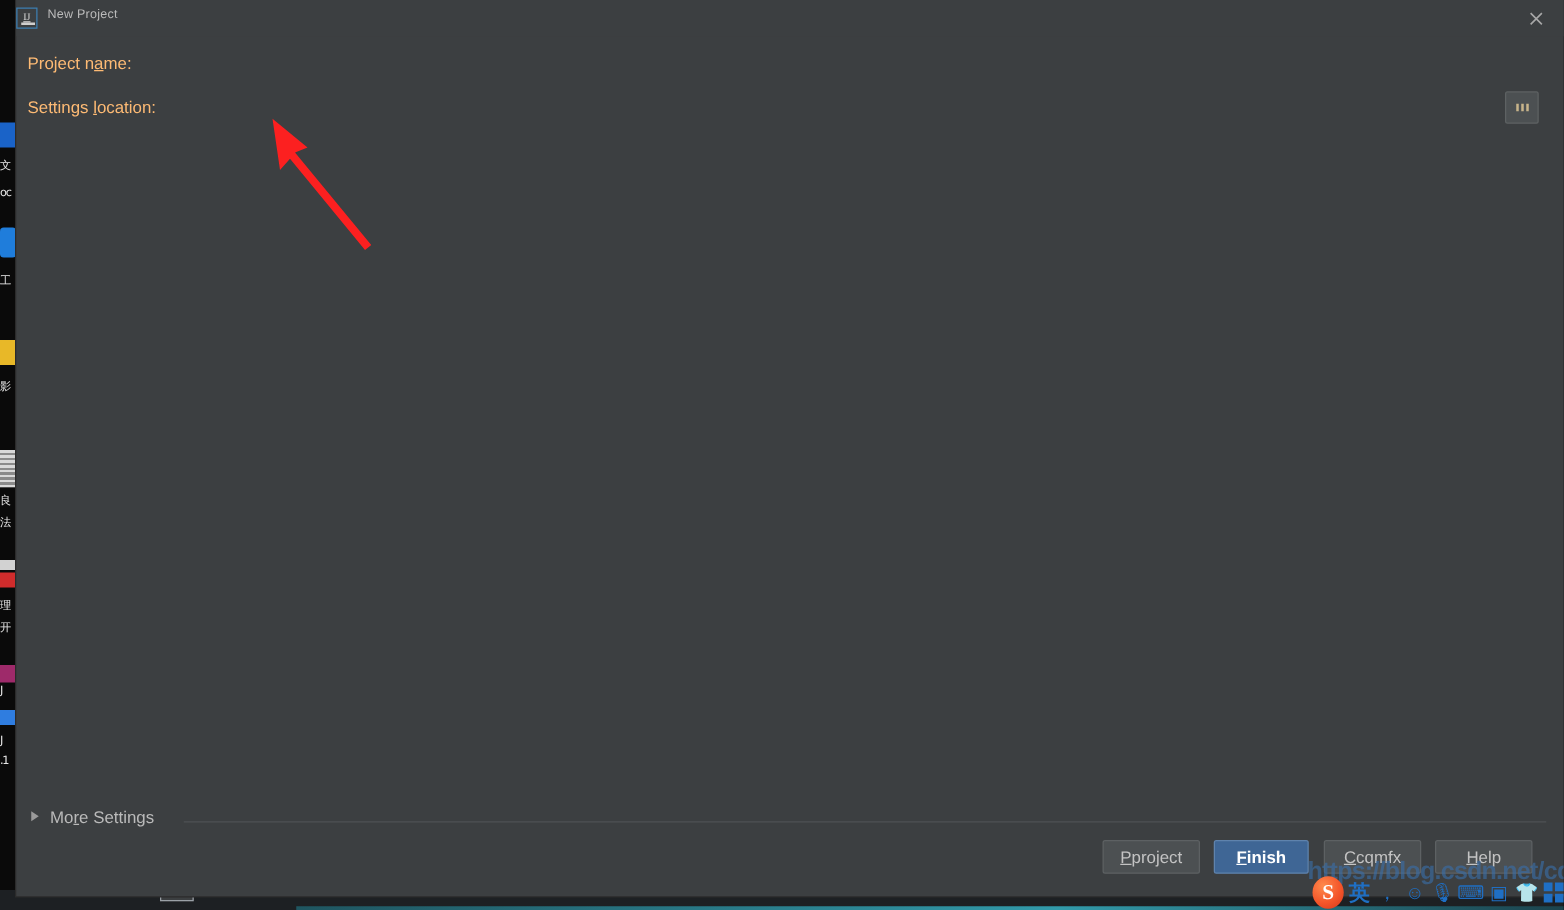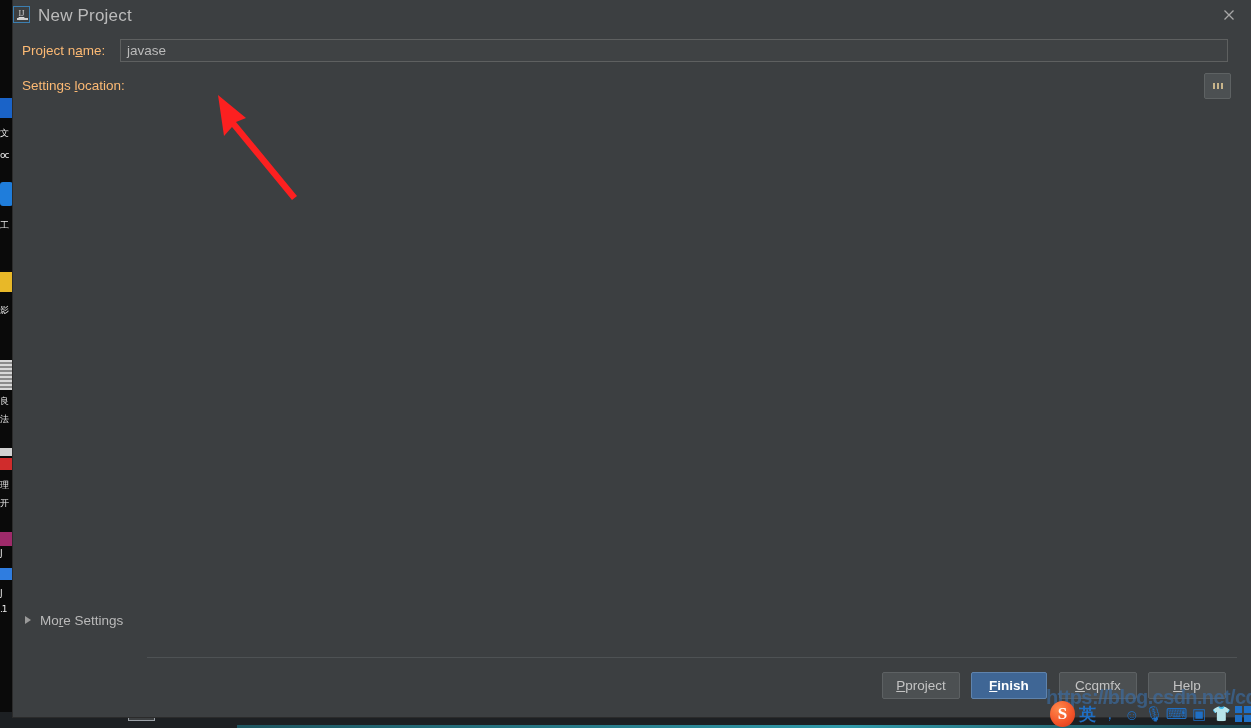--- a/index.html
+++ b/index.html
@@ -31,21 +31,21 @@
   }
   #titlebar{position:relative;height:29px;background:#3c3f41;}
   #app-icon{
     position:absolute;left:0px;top:6px;width:17px;height:17px;
     background:#3c3f41;border:1.5px solid #3c7fb1;box-sizing:border-box;
     display:flex;align-items:center;justify-content:center;
   }
   #app-icon .ij{font-size:8px;color:#d8d8d8;font-family:"Liberation Serif",serif;
     letter-spacing:0px;line-height:8px;margin-top:-2px;text-decoration:underline;}
   #app-icon .bar{position:absolute;left:3px;bottom:2px;width:11px;height:2px;background:#cfcfcf;}
-  #window-title{position:absolute;left:25px;top:6px;font-size:17px;color:#bbbbbb;
+  #window-title{position:absolute;left:25px;top:6px;font-size:10px;color:#bbbbbb;
     letter-spacing:.2px;}
   #close-btn{position:absolute;right:12px;top:5px;width:20px;height:20px;cursor:default;}
   #close-btn svg{display:block;}
 
   
   .form-label{position:absolute;font-size:13.5px;color:#fdba74;white-space:nowrap;}
   .form-label u{text-decoration:underline;text-underline-offset:1px;}
 
   .txtfield{
     position:absolute;box-sizing:border-box;
@@ -63,21 +63,21 @@
     position:absolute;left:1191px;top:73px;width:27px;height:26px;box-sizing:border-box;
     background:#4c5052;border:1px solid #5e6263;border-radius:2px;
     display:flex;align-items:center;justify-content:center;gap:2px;cursor:default;
   }
   #browse-btn i{display:block;width:2px;height:6px;background:#c8b48a;}
 
   
   #annotation-arrow{position:absolute;left:200px;top:88px;width:130px;height:115px;pointer-events:none;}
 
   
-  #more-settings{position:absolute;left:12px;top:608px;height:24px;display:flex;align-items:center;}
+  #more-settings{position:absolute;left:12px;top:641px;height:24px;display:flex;align-items:center;}
   #more-settings .tri{width:0;height:0;border-left:6px solid #9a9a9a;
     border-top:4.5px solid transparent;border-bottom:4.5px solid transparent;margin-right:9px;}
   #more-settings .ms-label{font-size:13.5px;color:#bababa;}
   #more-settings .ms-label u{text-decoration:underline;}
   #ms-separator{position:absolute;left:134px;top:657px;width:1090px;height:1px;background:#4e5254;}
 
   
   .dlgbtn{
     position:absolute;top:672px;height:27px;box-sizing:border-box;
     background:#4c5052;border:1px solid #5d6163;border-radius:2px;
@@ -152,23 +152,20 @@
     </div>
     <div id="window-title">New Project</div>
     <div id="close-btn">
       <svg width="20" height="20" viewBox="0 0 20 20">
         <path d="M5.5 5.5 L14.5 14.5 M14.5 5.5 L5.5 14.5" stroke="#a8a8a8" stroke-width="1.3" fill="none"></path>
       </svg>
     </div>
   </div>
 
   <div class="form-label" style="left:9px;top:43px;"><span>Project n</span><u>a</u><span>me:</span></div>
-  <div class="txtfield" id="project-name-field">
-    <span>javase</span>
-  </div>
 
   <div class="form-label" style="left:9px;top:78px;"><span>Settings </span><u>l</u><span>ocation:</span></div>
 
   <div id="browse-btn">
     <i></i>
       <i></i>
       <i></i>
   </div>
 
   <div id="more-settings">

